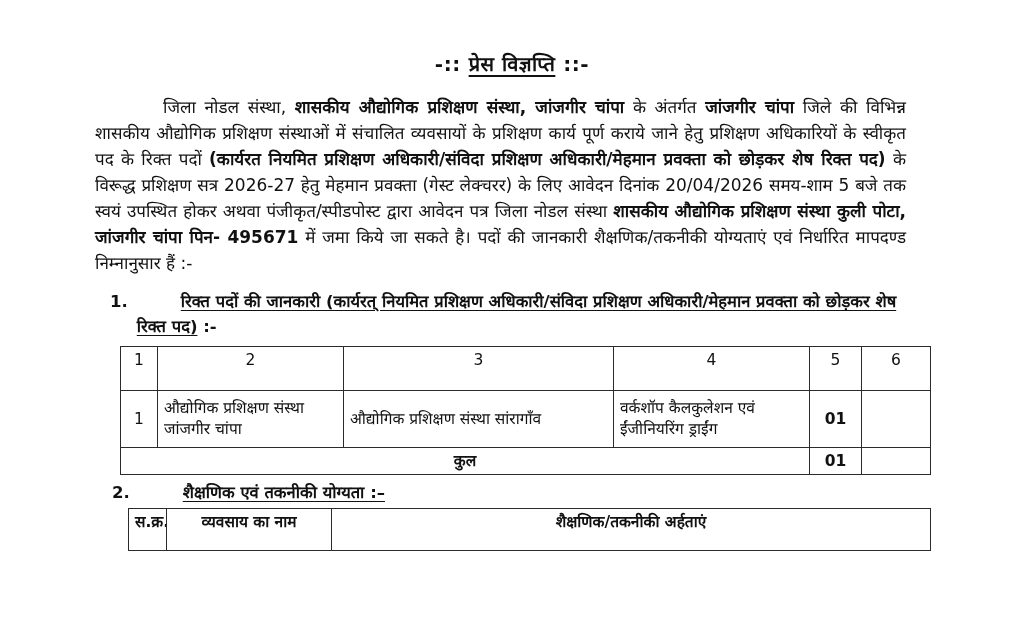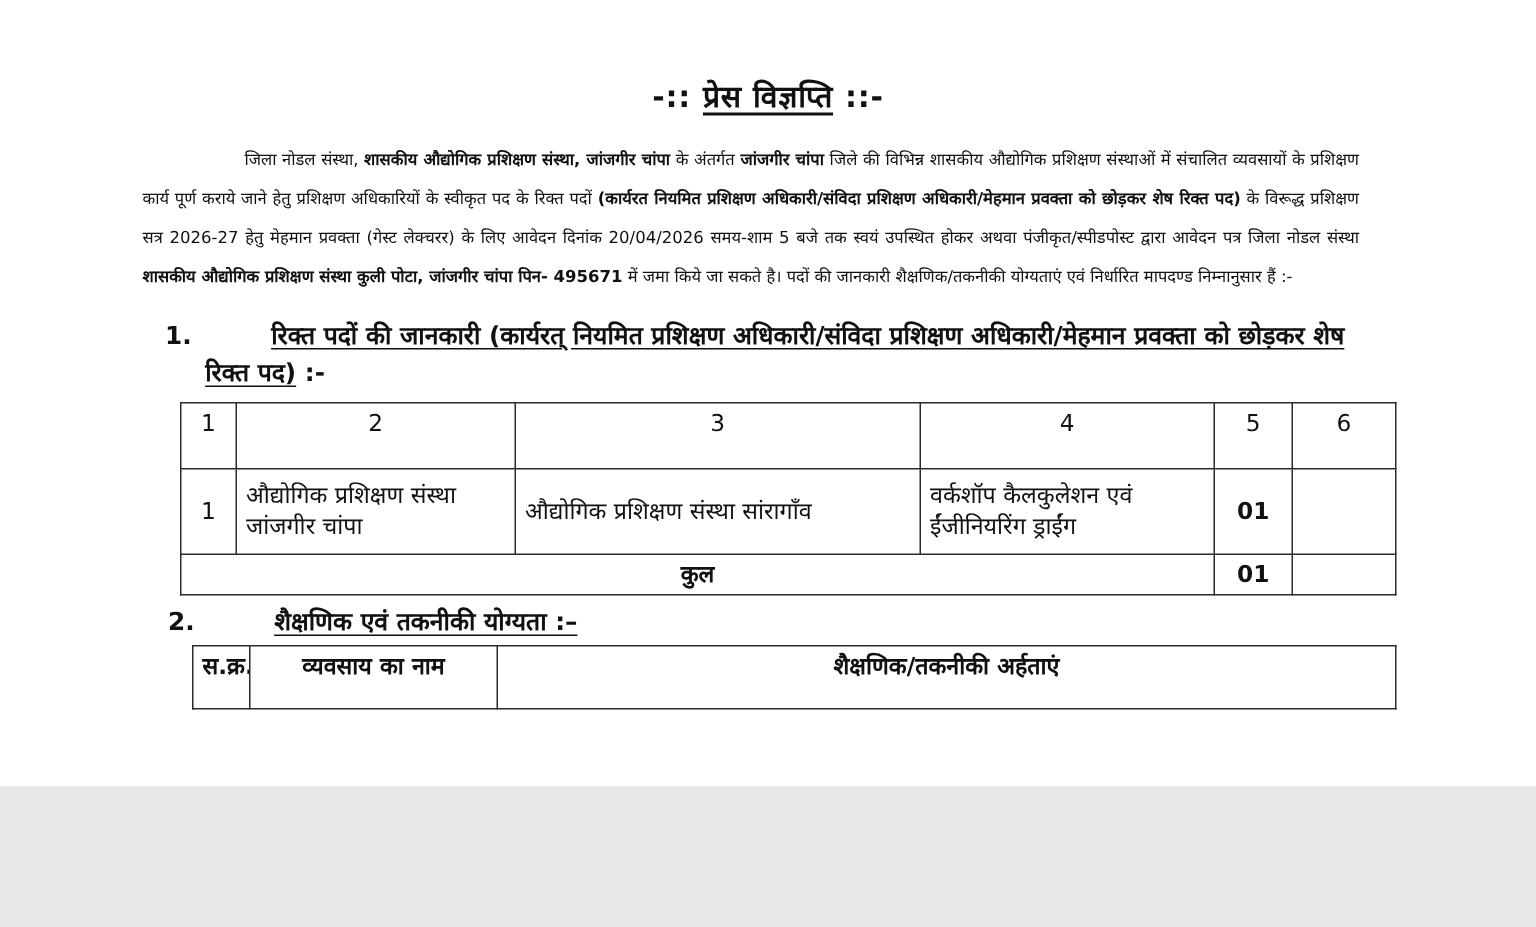--- a/index.html
+++ b/index.html
@@ -1,31 +1,31 @@
 <!DOCTYPE html>
 <html><head>
 <meta charset="utf-8">
 <style>
   * { margin:0; padding:0; box-sizing:border-box; }
   html,body { background:#e8e8e8; }
   .page {
-    width:1024px; height:524px; background:#ffffff; color:#111;
+    width:1024px; height:618px; background:#ffffff; color:#111;
     font-family:"DejaVu Sans","Liberation Sans",sans-serif;
     overflow:hidden; position:relative; margin:0 auto;
   }
   .title-row {
     padding-top:50px; text-align:center;
     font-size:20px; font-weight:bold; letter-spacing:.5px;
   }
   .title-row .deco { margin:0 8px; }
   .title-main { text-decoration:underline; text-underline-offset:4px; }
 
   .para {
     margin:17px 118px 0 95px;
-    font-size:11px; line-height:26px; text-align:justify;
+    font-size:17px; line-height:26px; text-align:justify;
     text-indent:68px;
   }
   .b { font-weight:bold; }
 
   .sec {
     display:flex; align-items:flex-start; gap:9px;
     margin:13px 94px 0 110px;
     font-size:16.5px; line-height:25px; font-weight:bold;
   }
   .sec .sec-text-wrap { flex:1; }

